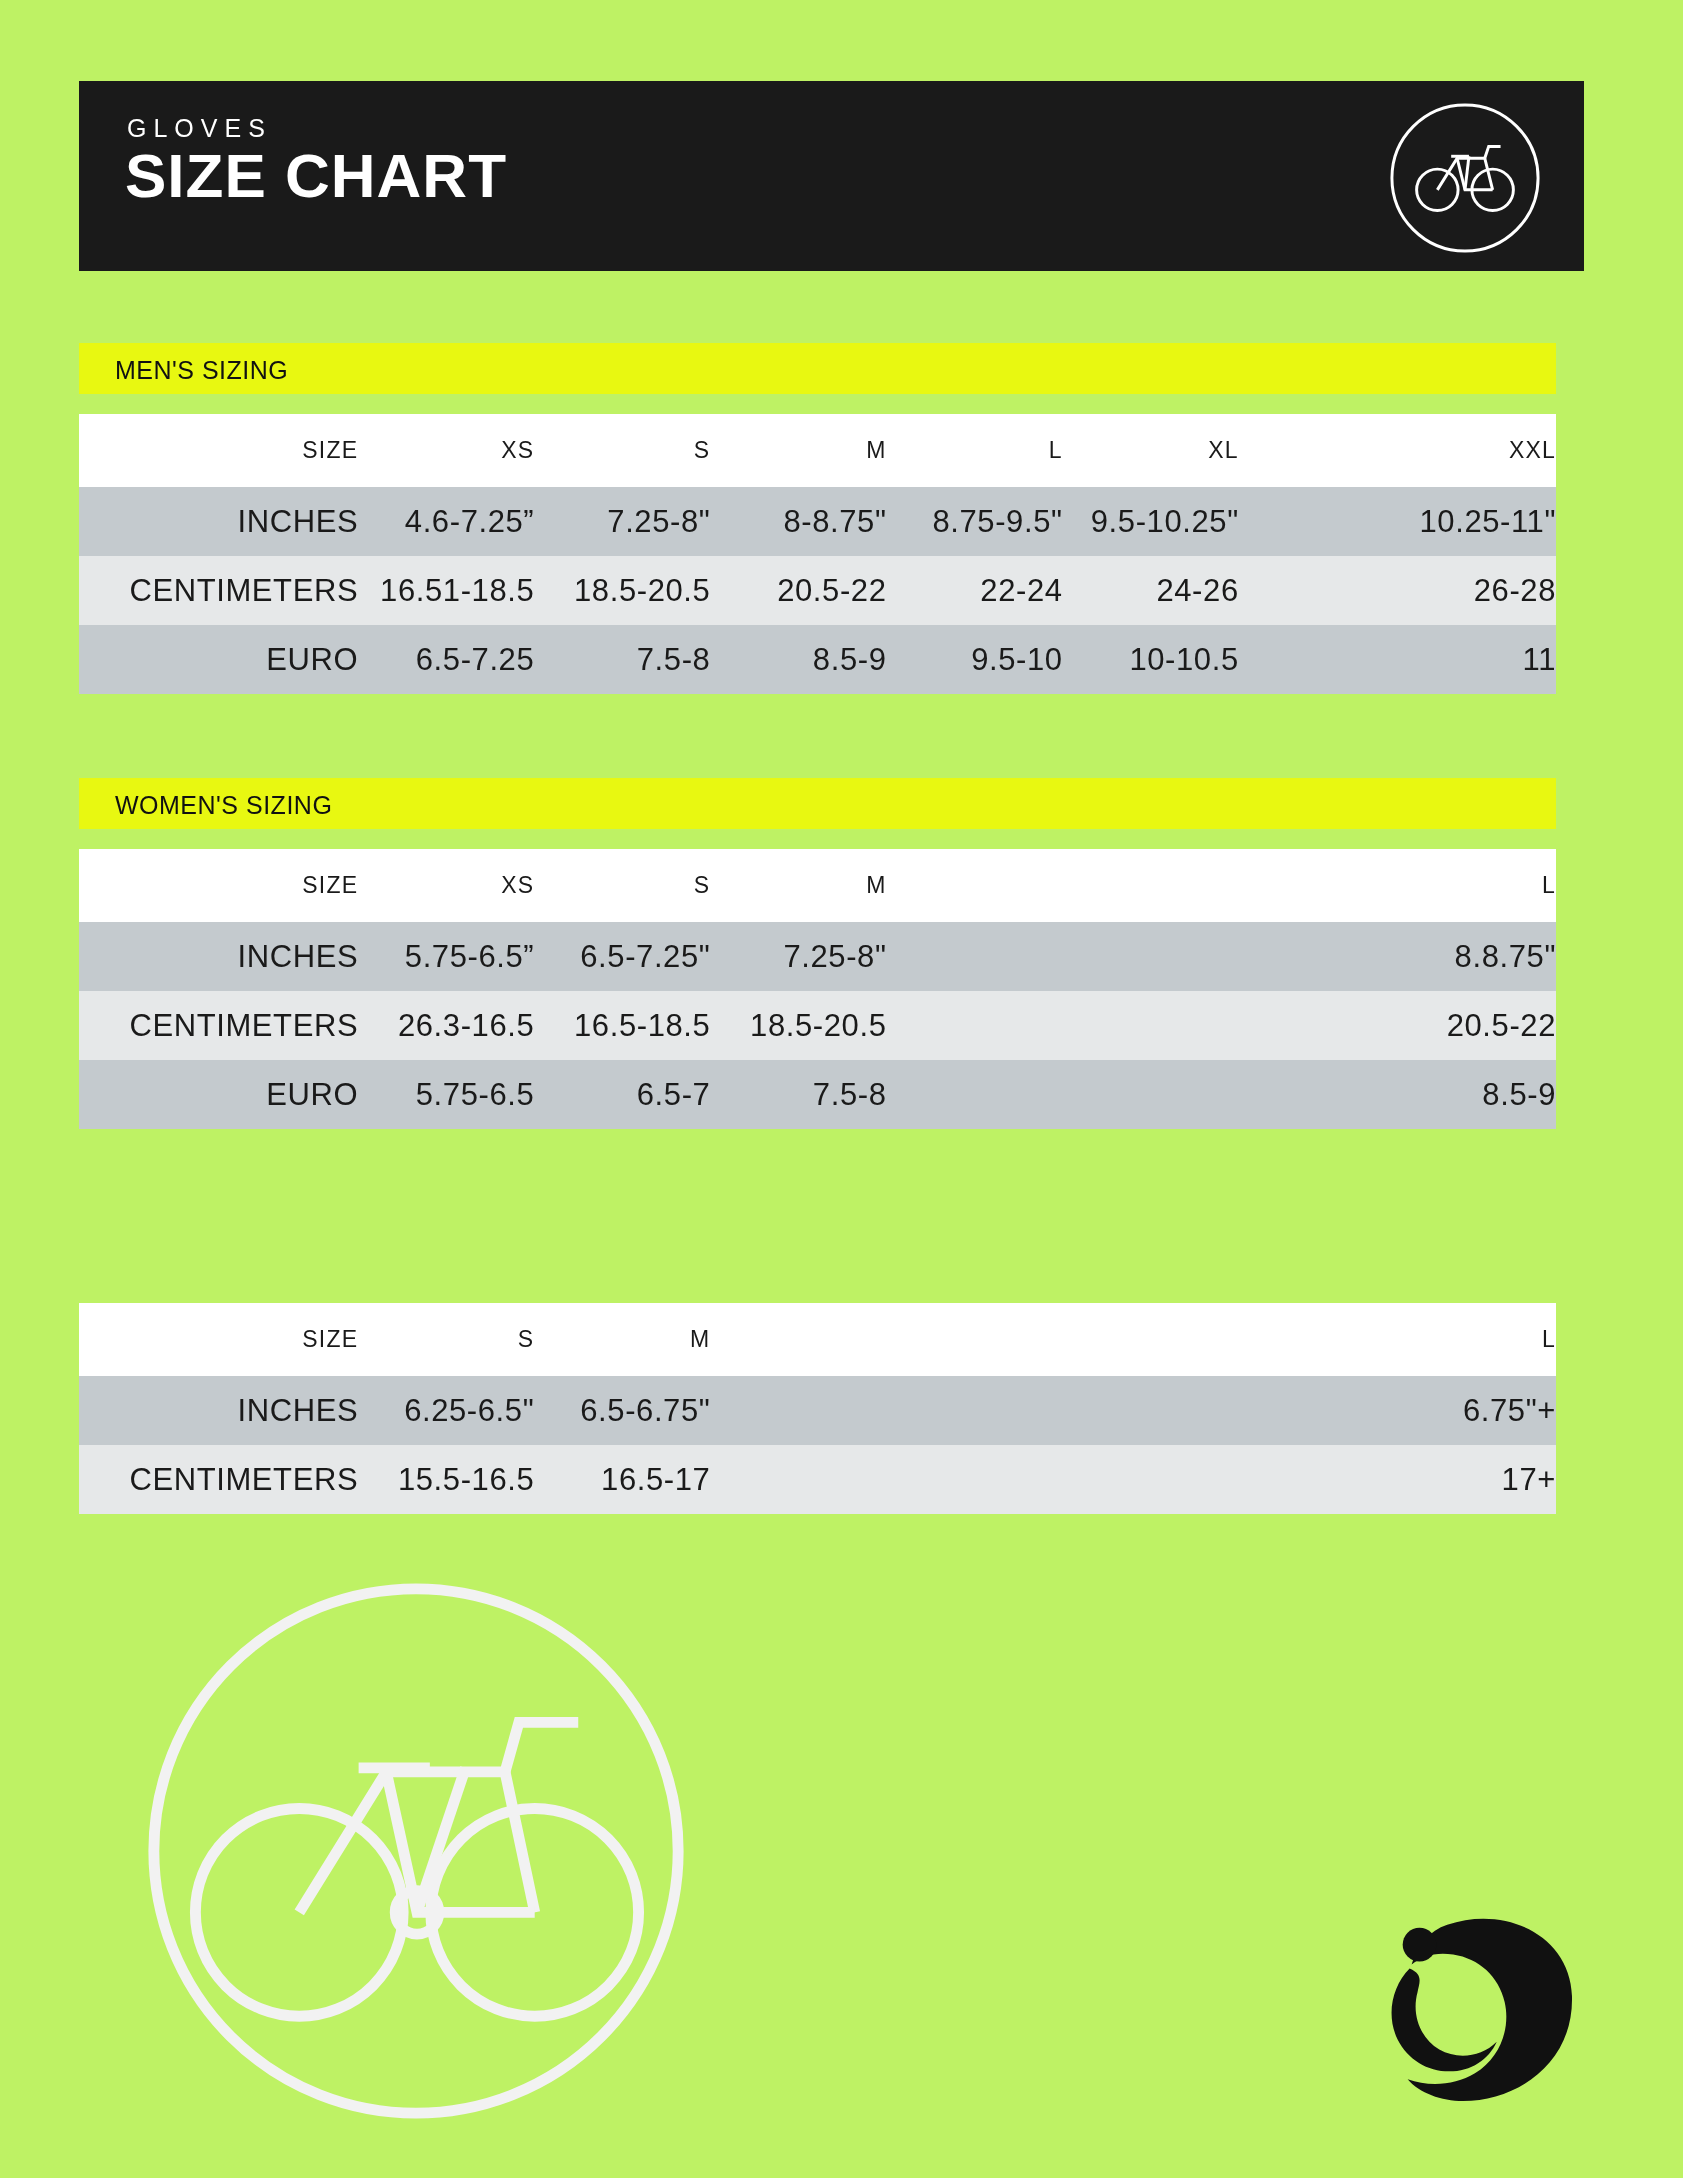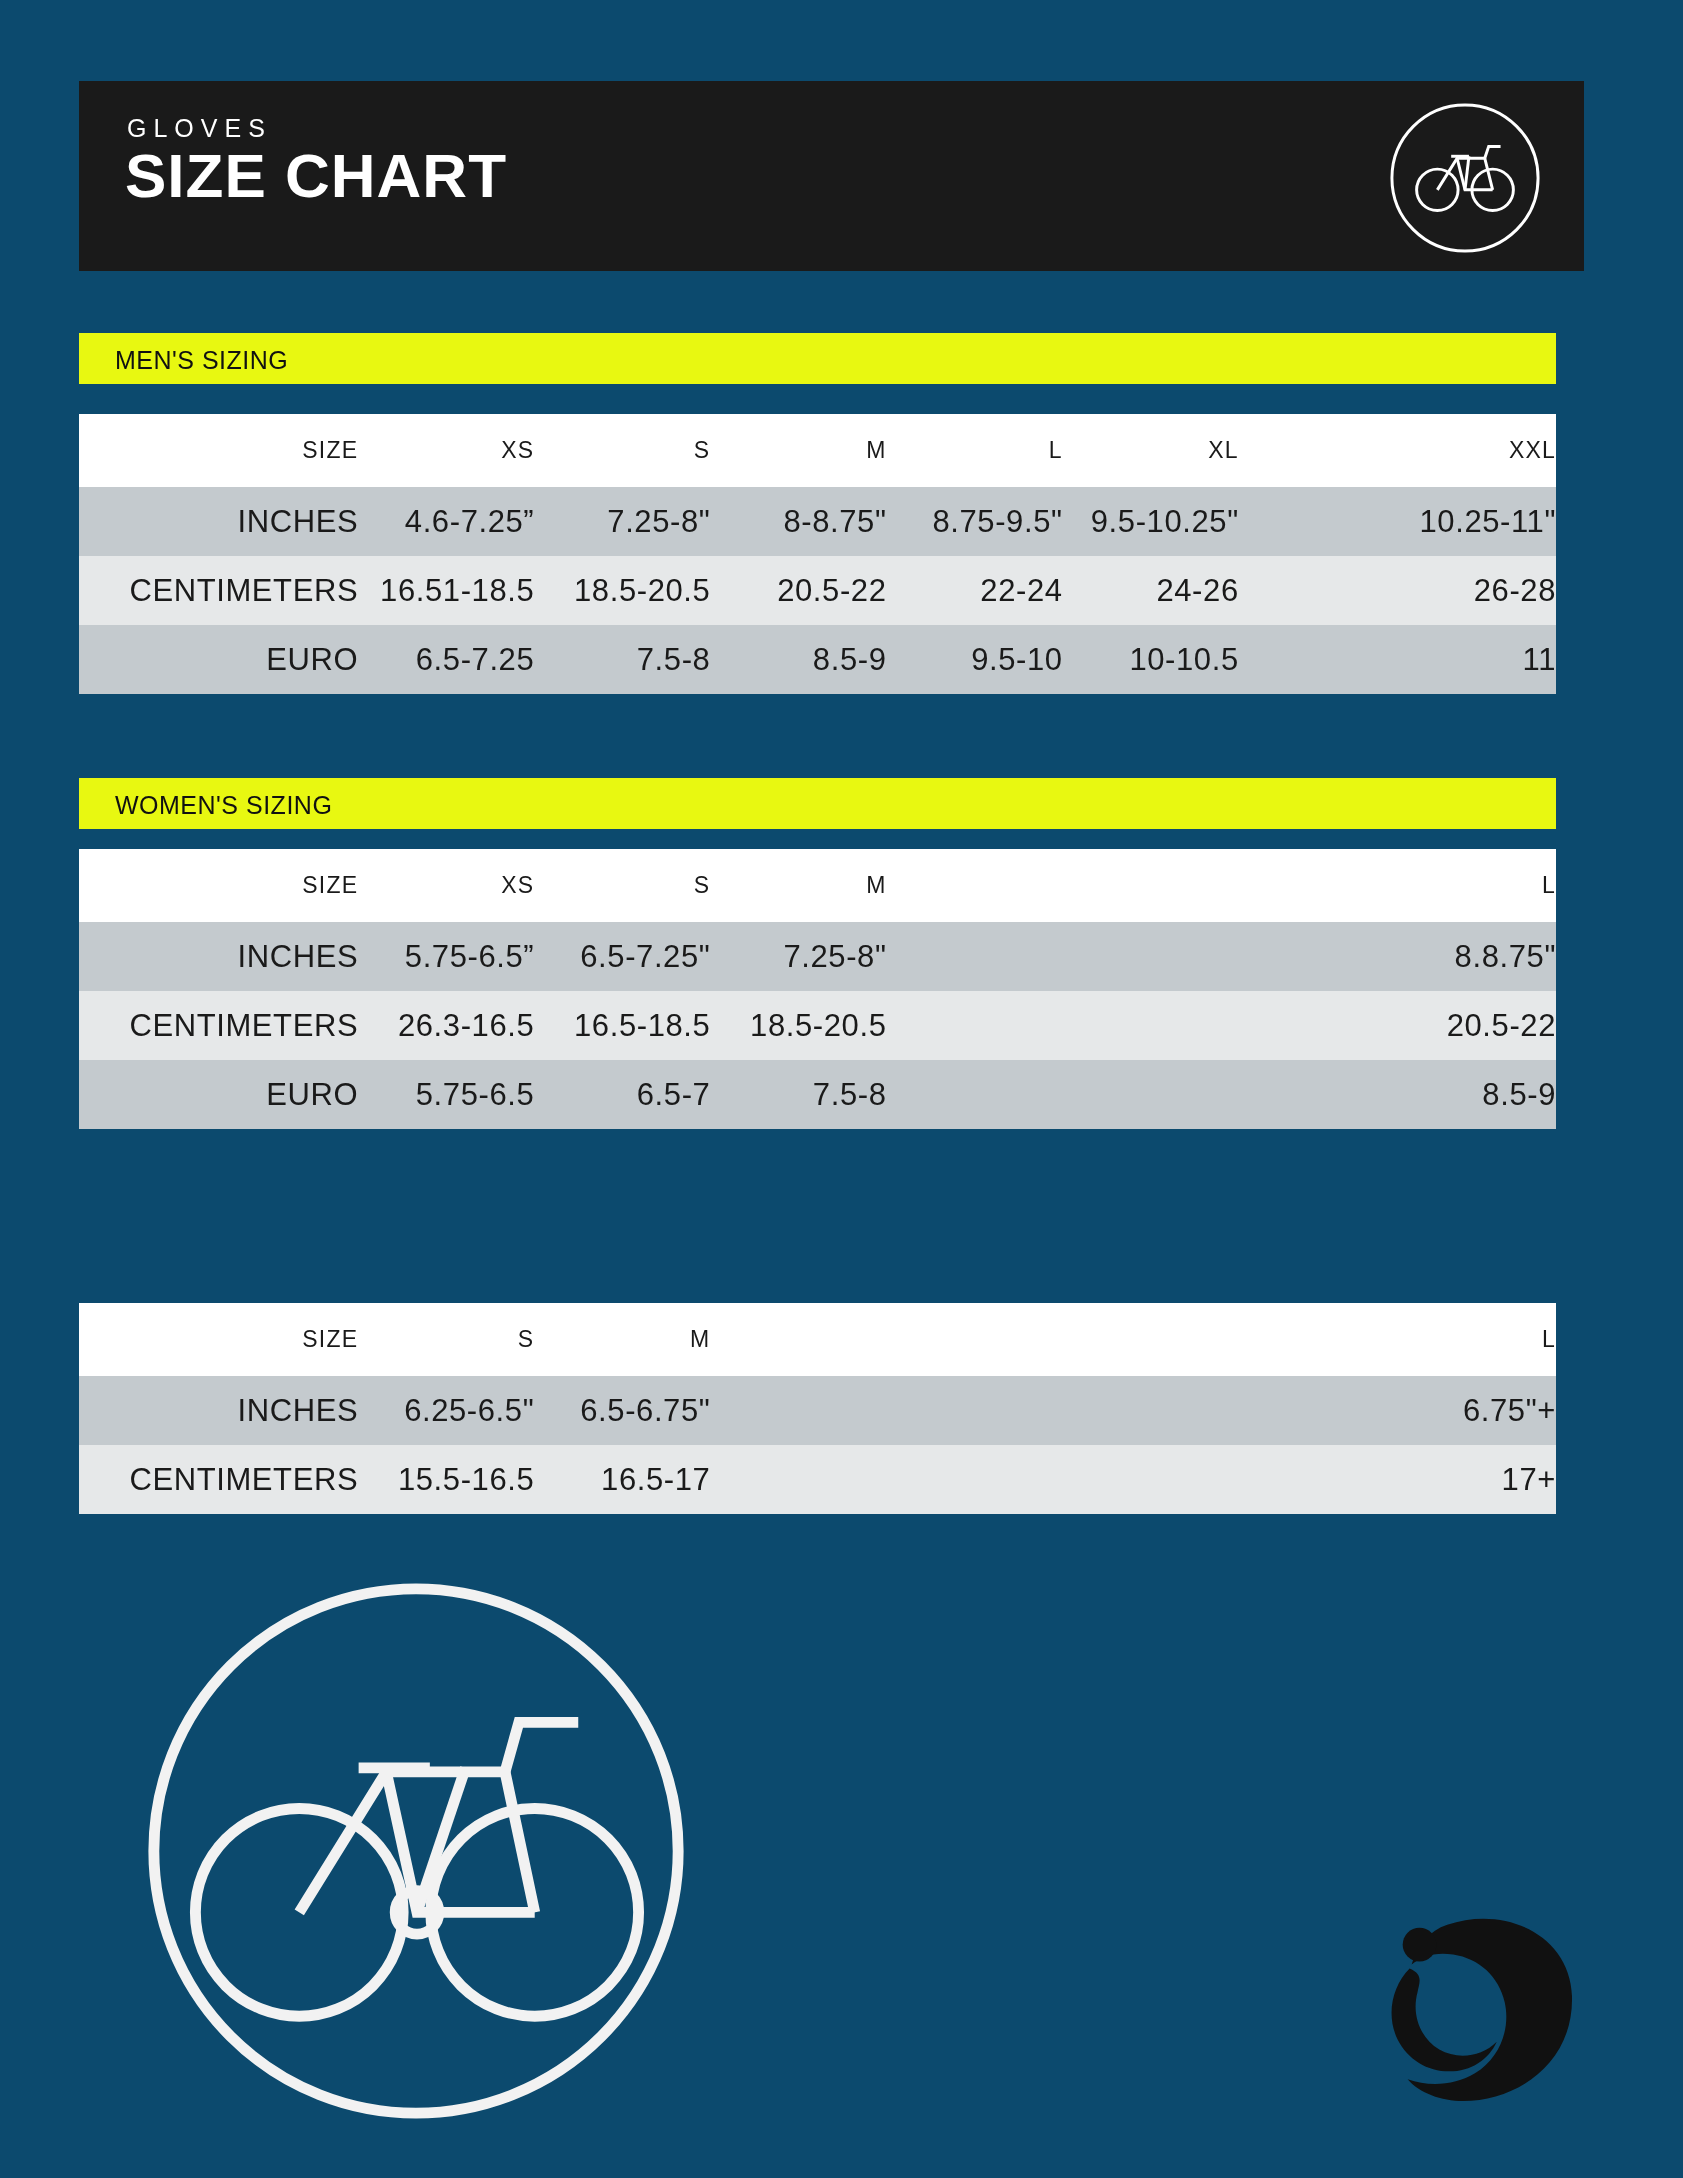--- a/index.html
+++ b/index.html
@@ -8,21 +8,21 @@
     padding: 0;
     width: 1683px;
     height: 2178px;
     background: #ffffff;
     font-family: "Liberation Sans", sans-serif;
   }
   .page {
     position: relative;
     width: 1683px;
     height: 2178px;
-    background: #0c4a6e;
+    background: #bef264;
     overflow: hidden;
   }
 
   
   .header {
     position: absolute;
     left: 79px;
     top: 81px;
     width: 1505px;
     height: 190px;
@@ -142,21 +142,21 @@
         <circle cx="108" cy="92" r="21" fill="none" stroke="#ffffff" stroke-width="3"></circle>
         <path d="M52 92 L72 60 L100 60 L108 92" fill="none" stroke="#ffffff" stroke-width="3"></path>
         <path d="M72 60 L80 92 L108 92" fill="none" stroke="#ffffff" stroke-width="3"></path>
         <path d="M66 58 L84 58" stroke="#ffffff" stroke-width="3"></path>
         <path d="M100 60 L104 48 L116 48" fill="none" stroke="#ffffff" stroke-width="3"></path>
         <path d="M80 92 L84 58" stroke="#ffffff" stroke-width="3"></path>
       </svg>
     </div>
   </div>
 
-  <div class="section-bar" style="top:333px;padding-left:12px;">
+  <div class="section-bar" style="top:343px;padding-left:12px;">
     <div class="section-label">MEN'S SIZING</div>
   </div>
 
   <table class="size-table" style="top:414px;">
     <colgroup>
       <col style="width:279px">
         <col style="width:176px">
         <col style="width:176px">
         <col style="width:176px">
         <col style="width:176px">

